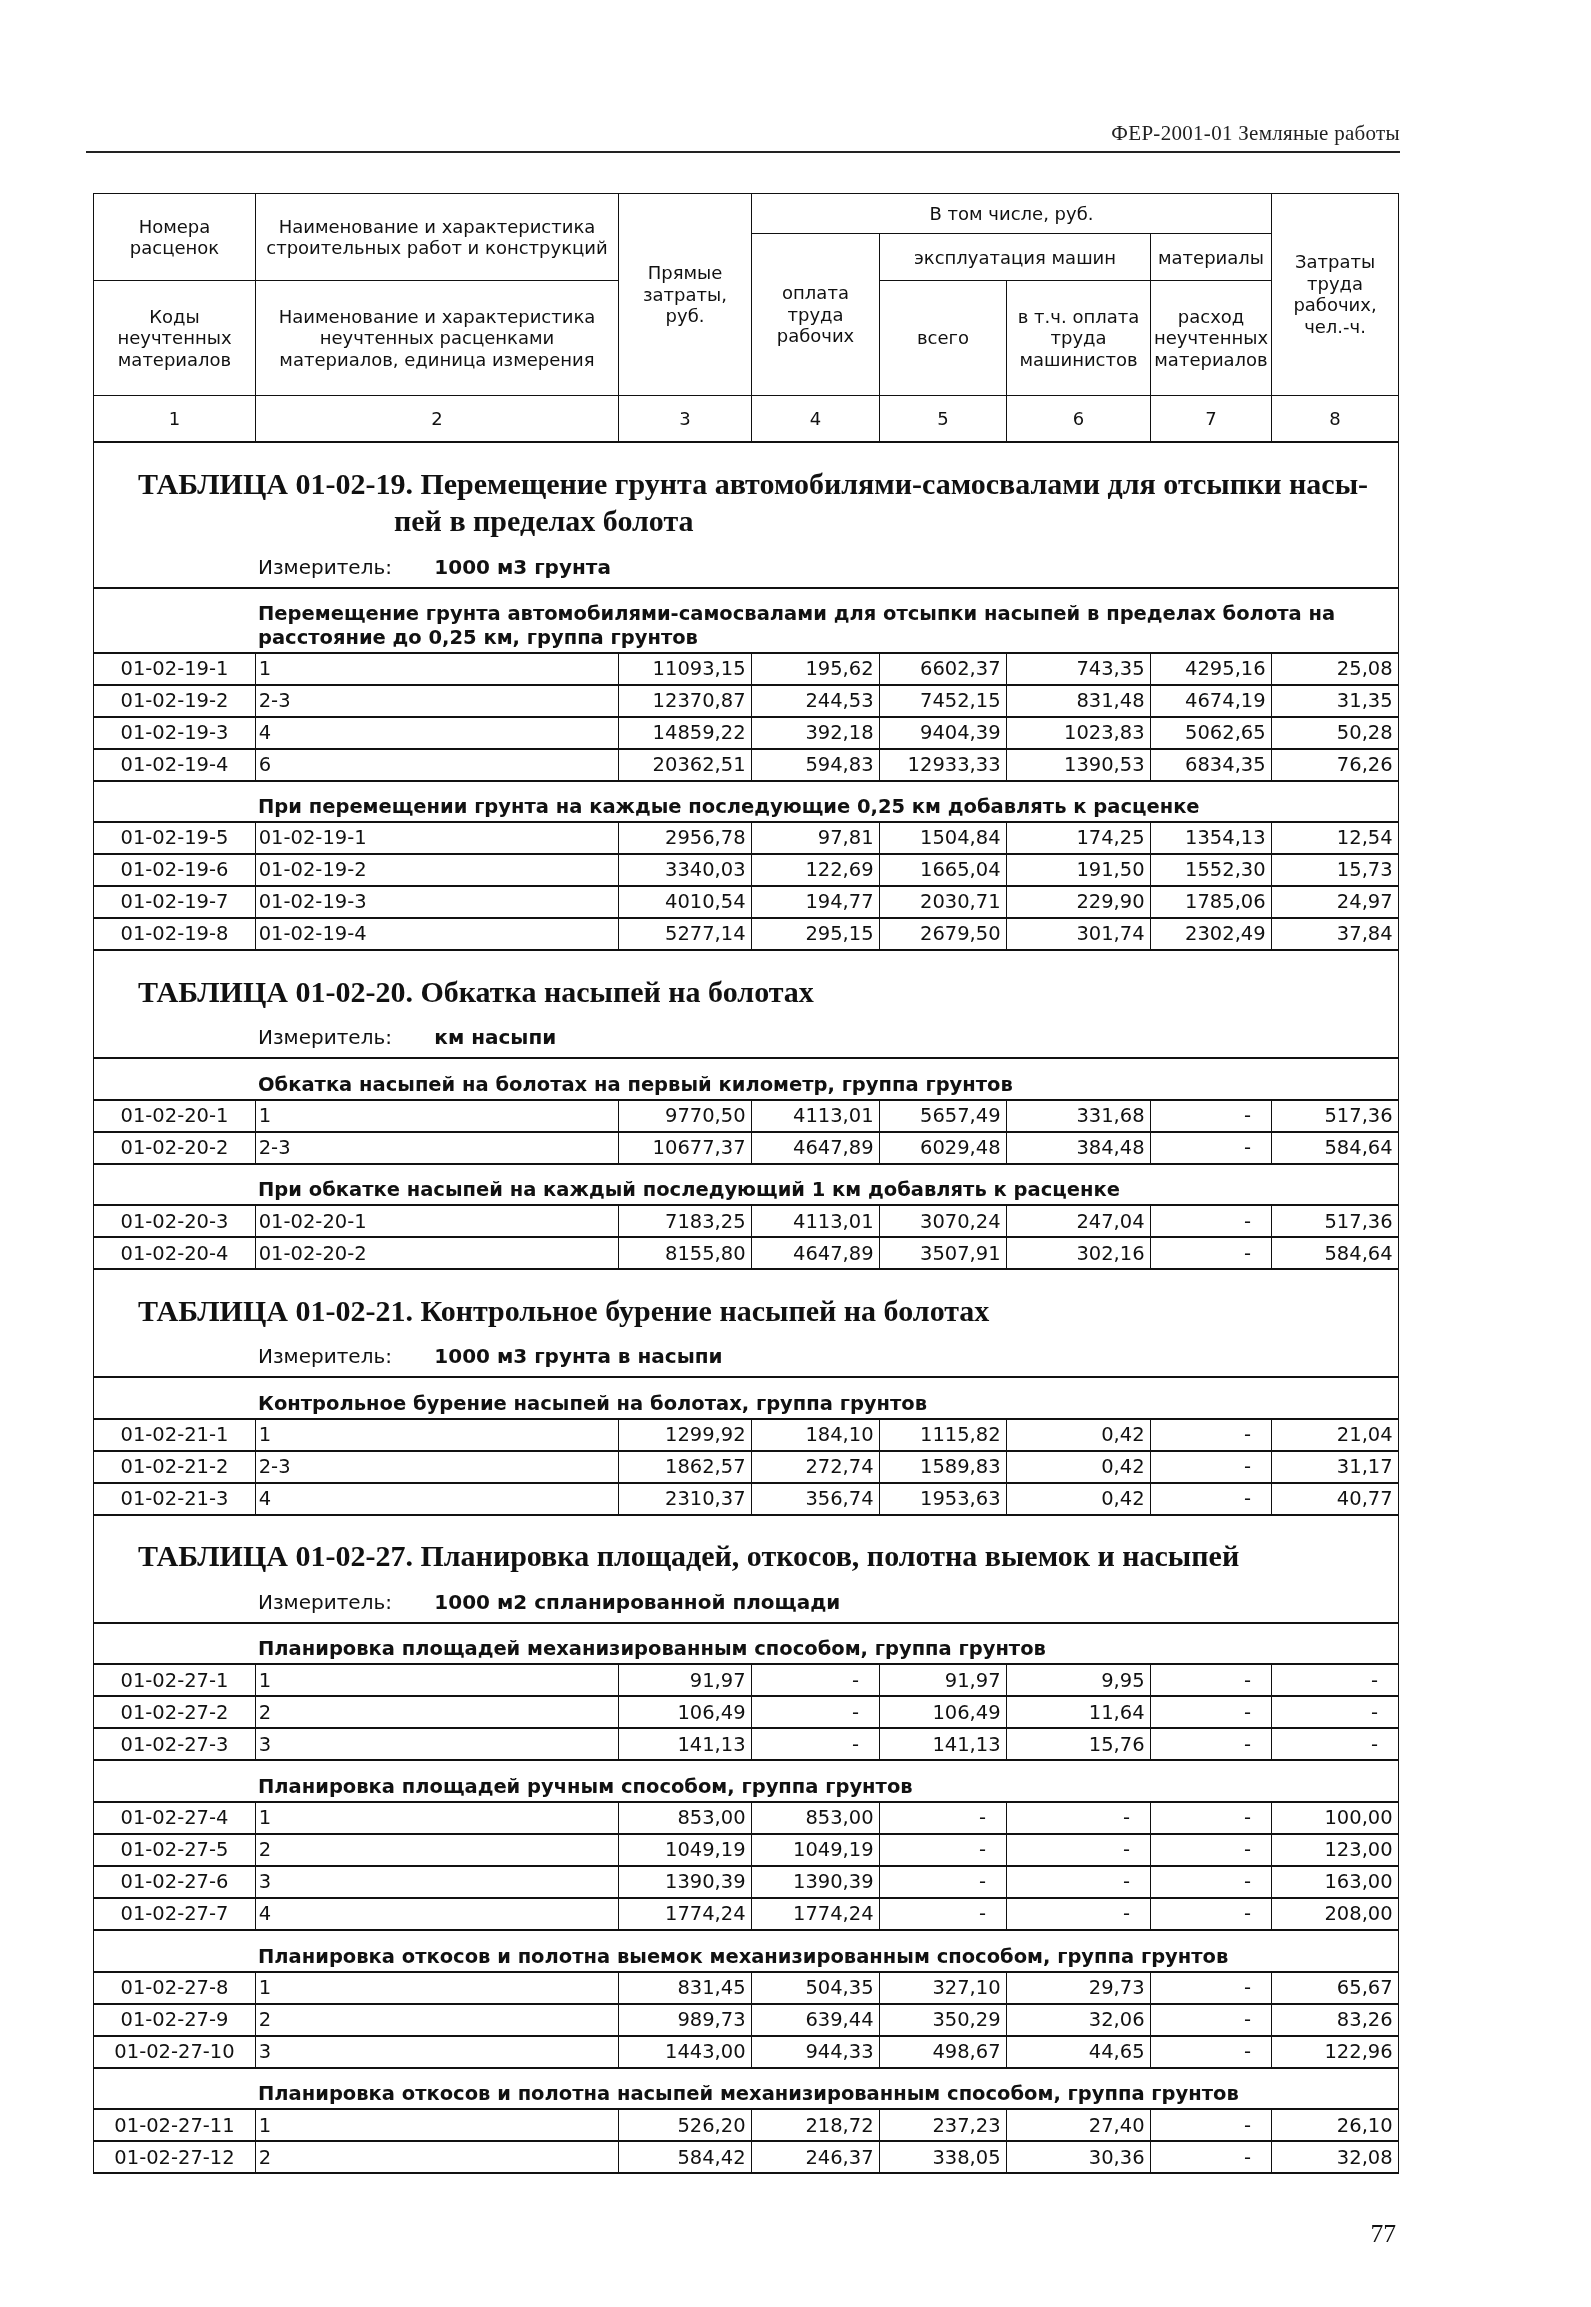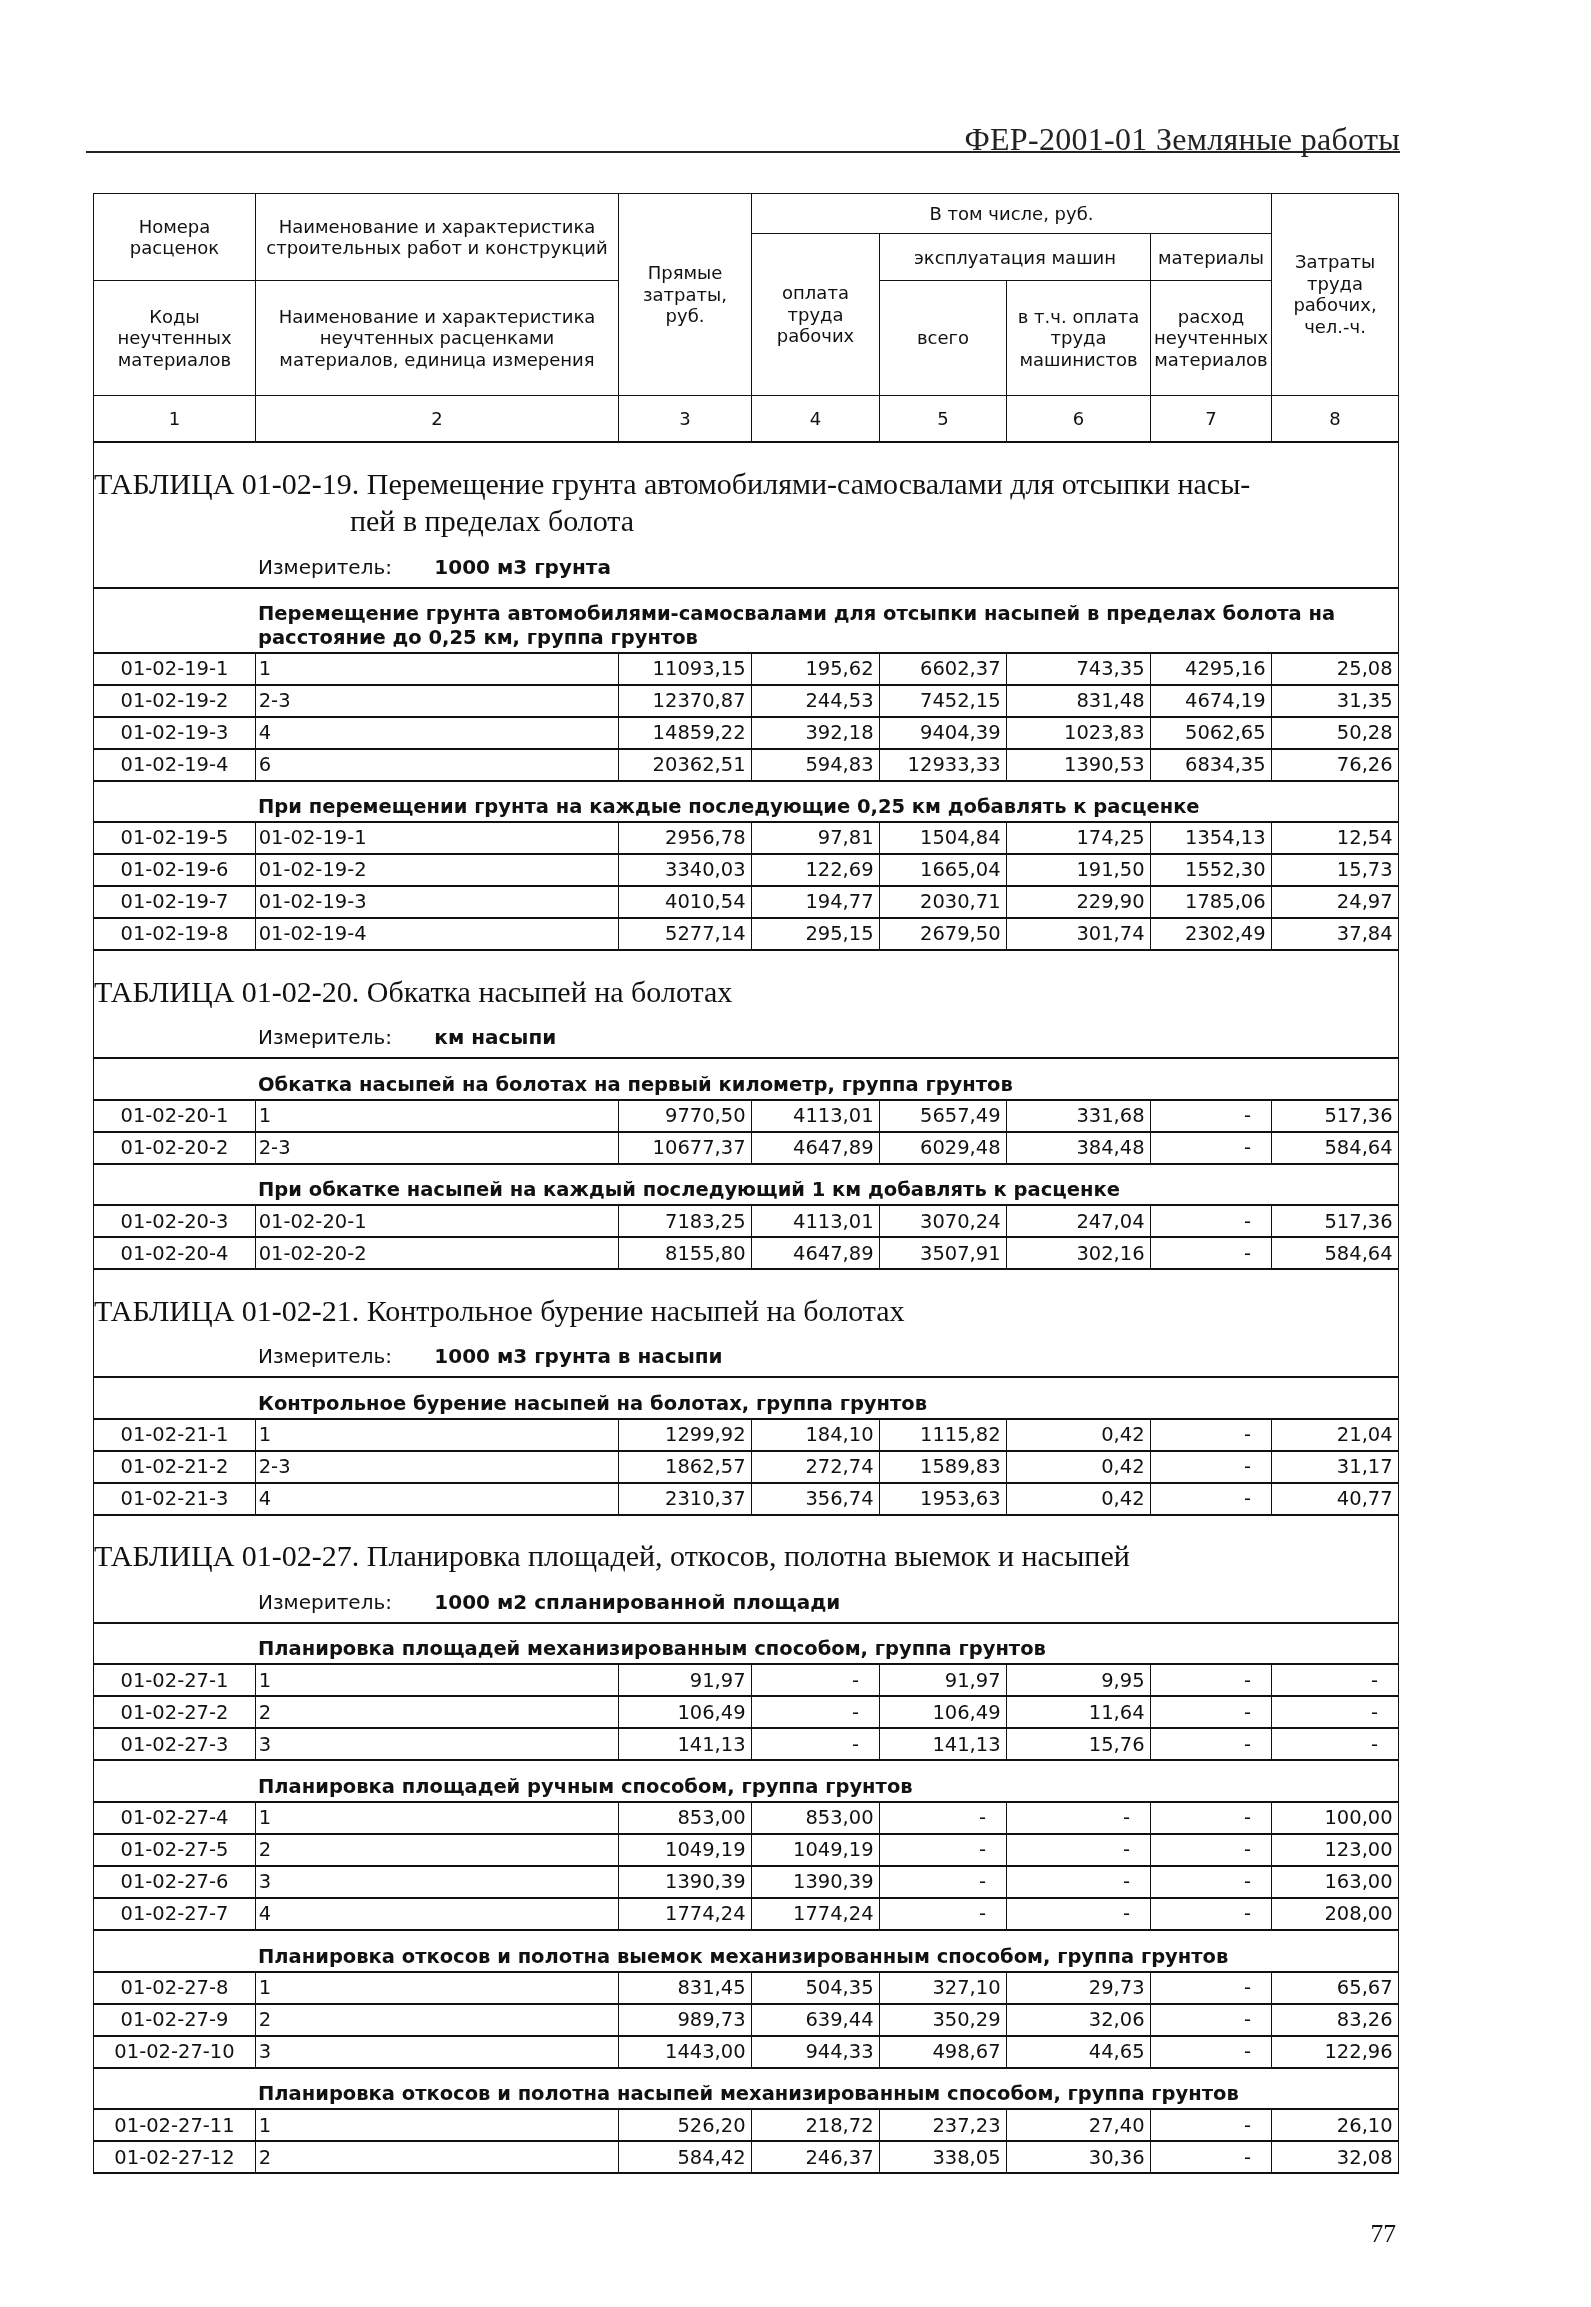--- a/index.html
+++ b/index.html
@@ -1,28 +1,28 @@
 <!DOCTYPE html>
 <html style="font-size:10.8px"><head>
 <meta charset="utf-8">
 <style>
   html, body { margin: 0; padding: 0; background: #ffffff; }
   body { width: 1591px; height: 2307px; position: relative; font-family: "DejaVu Sans", sans-serif; color: #111; }
   .page-header { position: absolute; left: 86px; top: 121px; width: 1314px; height: 30px; border-bottom: 2px solid #222; }
-  .page-header .hdr-text { position: absolute; right: 0; top: 0; font-family: "Liberation Serif", serif; font-size: 32px; color: #222; letter-spacing: 0.3px; text-align: center; }
+  .page-header .hdr-text { position: absolute; right: 0; top: 0; font-family: "Liberation Serif", serif; font-size: 21px; color: #222; letter-spacing: 0.3px; text-align: center; }
   .sheet { position: absolute; left: 93px; top: 193px; width: 1305px; }
   table { border-collapse: collapse; width: 1305px; table-layout: fixed; }
   col.c1 { width: 162px; } col.c2 { width: 363px; } col.c3 { width: 133px; } col.c4 { width: 128px; }
   col.c5 { width: 127px; } col.c6 { width: 144px; } col.c7 { width: 121px; } col.c8 { width: 127px; }
   td, th { border: 1.3px solid #111; font-size: 18px; line-height: 1.2; padding: 0 5.4px; font-weight: normal; }
   thead th { text-align: center; vertical-align: middle; padding: 2.7px 2.7px; }
   .hdr-top th { height: 34px; }
   .num-row th { height: 40px; border-bottom: 2.7px solid #111; }
   .section-row td { border-left: 1.3px solid #111; border-right: 1.3px solid #111; border-top: 2.7px solid #111; border-bottom: none; padding: 0; }
-  .section-title { font-family: "Liberation Serif", serif; font-weight: normal; font-size: 30px; padding: 21.5px 0 0 0; line-height: 1.25; }
+  .section-title { font-family: "Liberation Serif", serif; font-weight: bold; font-size: 30px; padding: 21.5px 0 0 0; line-height: 1.25; margin-left: 44px; }
   .section-title .cont { display: block; padding-left: 256px; }
   .meter { padding: 15px 0 8px 164px; font-size: 20px; }
   .meter .bold { font-weight: bold; margin-left: 36px; }
   .group-row td { border-left: 1.3px solid #111; border-right: 1.3px solid #111; border-top: 2.7px solid #111; border-bottom: 2.7px solid #111; padding: 13.5px 5.4px 2.7px 164px; font-weight: bold; font-size: 19.5px; }
   tbody tr.data td { height: 30px; font-size: 19.5px; }
   tbody tr.data td.code { text-align: center; }
   tbody tr.data td.name { text-align: left; padding-left: 2.7px; }
   tbody tr.data td.v { text-align: right; }
   tbody tr.data td.dash { text-align: right; padding-right: 20px; }
   tbody tr.data { border-bottom: 2px solid #111; }

